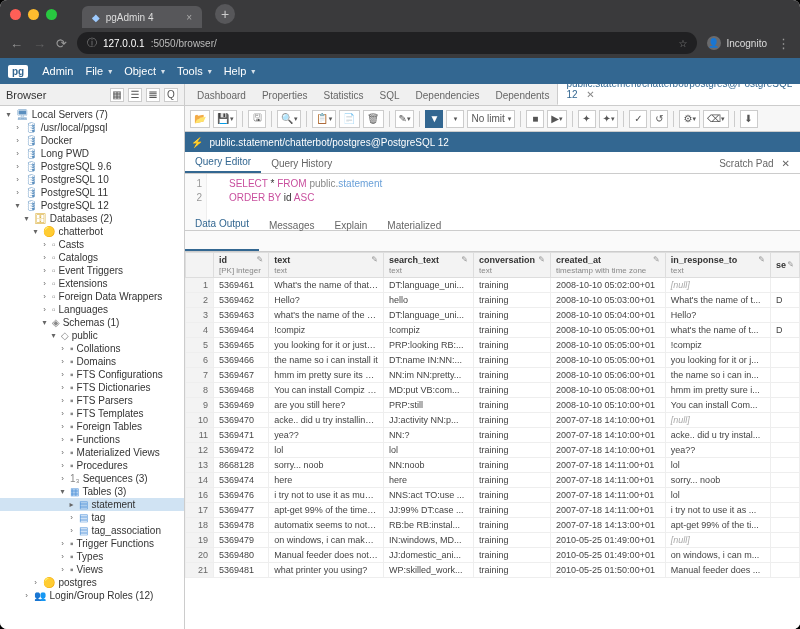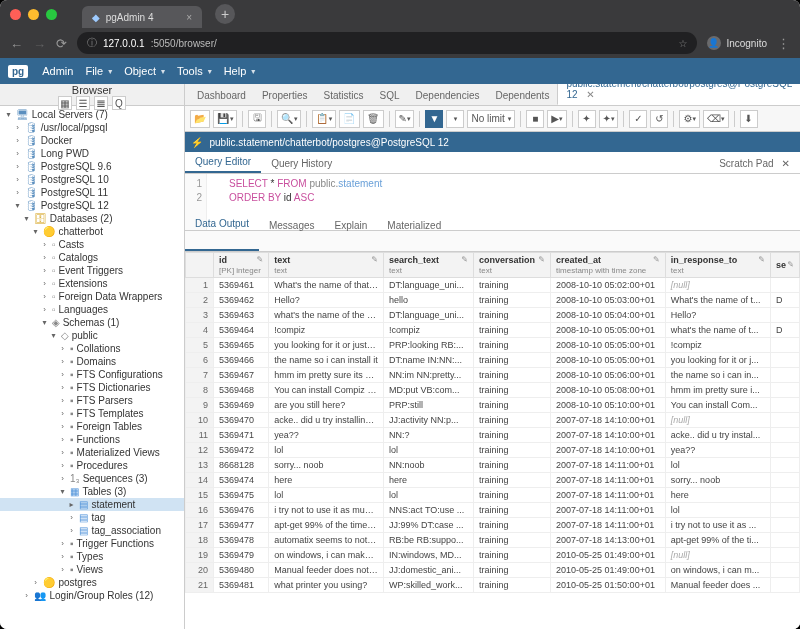--- a/index.html
+++ b/index.html
@@ -14,21 +14,21 @@
 .nav-ico { color:#9a9a9a; font-size:13px; }
 .url { flex:1; background:#202022; border-radius:14px; height:22px; display:flex; align-items:center; padding:0 10px; color:#bbb; font-size:10px; gap:6px; }
 .incog { color:#ddd; font-size:10px; display:flex; align-items:center; gap:5px; }
 .incog-ico{width:14px;height:14px;border-radius:50%;background:#6a6a6c;display:flex;align-items:center;justify-content:center;font-size:9px;}
 .pgadmin-bar { height:26px; background:#336791; display:flex; align-items:center; padding:0 8px; gap:12px; color:#fff; font-size:11px; }
 .pg-logo { background:#fff; color:#336791; font-weight:bold; padding:1px 4px; border-radius:2px; font-size:10px; }
 .menu-item { cursor:pointer; display:flex; align-items:center; gap:3px; }
 .caret::after{content:"▾";font-size:8px;margin-left:2px;opacity:.8;}
 .content { flex:1; display:flex; overflow:hidden; background:#fff; }
 .browser-panel { width:185px; border-right:1px solid #ccc; display:flex; flex-direction:column; overflow:hidden; }
-.browser-hdr { height:22px; background:#f0f0f0; border-bottom:1px solid #ccc; display:flex; align-items:center; padding:0 6px; font-size:11px; justify-content:space-between;flex-direction:column; }
+.browser-hdr { height:22px; background:#f0f0f0; border-bottom:1px solid #ccc; display:flex; align-items:center; padding:0 6px; font-size:11px; justify-content:space-between; }
 .browser-tools { display:flex; gap:4px; }
 .bt-ico { width:14px; height:14px; display:flex; align-items:center; justify-content:center; color:#555; font-size:10px; border:1px solid #ccc; background:#fff; }
 .tree { flex:1; overflow:auto; padding:2px 0; font-size:10px; }
 .tree-item { display:flex; align-items:center; padding:1px 0 1px 4px; white-space:nowrap; gap:3px; cursor:pointer; }
 .tree-item.sel { background:#d0e3f3; }
 .tw { display:inline-block; width:9px; text-align:center; color:#666; font-size:8px; }
 .ico-srv{color:#5b8fbf}.ico-db{color:#d4a017}.ico-sch{color:#888}.ico-tbl{color:#4a90d9}
 .ico-cat,.ico-ext,.ico-fdw,.ico-lang,.ico-coll,.ico-dom,.ico-fts,.ico-ft,.ico-fn,.ico-mv,.ico-proc,.ico-seq,.ico-tf,.ico-typ,.ico-vw,.ico-ev,.ico-cast{color:#888}
 .main { flex:1; display:flex; flex-direction:column; overflow:hidden; }
 .tabs-row { height:22px; background:#f0f0f0; border-bottom:1px solid #ccc; display:flex; align-items:flex-end; padding-left:4px; font-size:10px; }
@@ -536,30 +536,20 @@
                   <td class="rownum">14</td>
                   <td>5369474</td>
                   <td>here</td>
                   <td>here</td>
                   <td>training</td>
                   <td>2007-07-18 14:11:00+01</td>
                   <td>sorry... noob</td>
                   <td></td>
                 </tr>
                 <tr>
-                  <td class="rownum">15</td>
-                  <td>5369475</td>
-                  <td>lol</td>
-                  <td>lol</td>
-                  <td>training</td>
-                  <td>2007-07-18 14:11:00+01</td>
-                  <td>here</td>
-                  <td></td>
-                </tr>
-                <tr>
                   <td class="rownum">16</td>
                   <td>5369476</td>
                   <td>i try not to use it as much as possibl...</td>
                   <td>NNS:act TO:use ...</td>
                   <td>training</td>
                   <td>2007-07-18 14:11:00+01</td>
                   <td>lol</td>
                   <td></td>
                 </tr>
                 <tr>
@@ -569,21 +559,21 @@
                   <td>JJ:99% DT:case ...</td>
                   <td>training</td>
                   <td>2007-07-18 14:11:00+01</td>
                   <td>i try not to use it as ...</td>
                   <td></td>
                 </tr>
                 <tr>
                   <td class="rownum">18</td>
                   <td>5369478</td>
                   <td>automatix seems to not support p...</td>
-                  <td>RB:be RB:suppo...</td>
+                  <td>RB:be RB:instal...</td>
                   <td>training</td>
                   <td>2007-07-18 14:13:00+01</td>
                   <td>apt-get 99% of the ti...</td>
                   <td></td>
                 </tr>
                 <tr>
                   <td class="rownum">19</td>
                   <td>5369479</td>
                   <td>on windows, i can make my printer ...</td>
                   <td>IN:windows, MD...</td>

